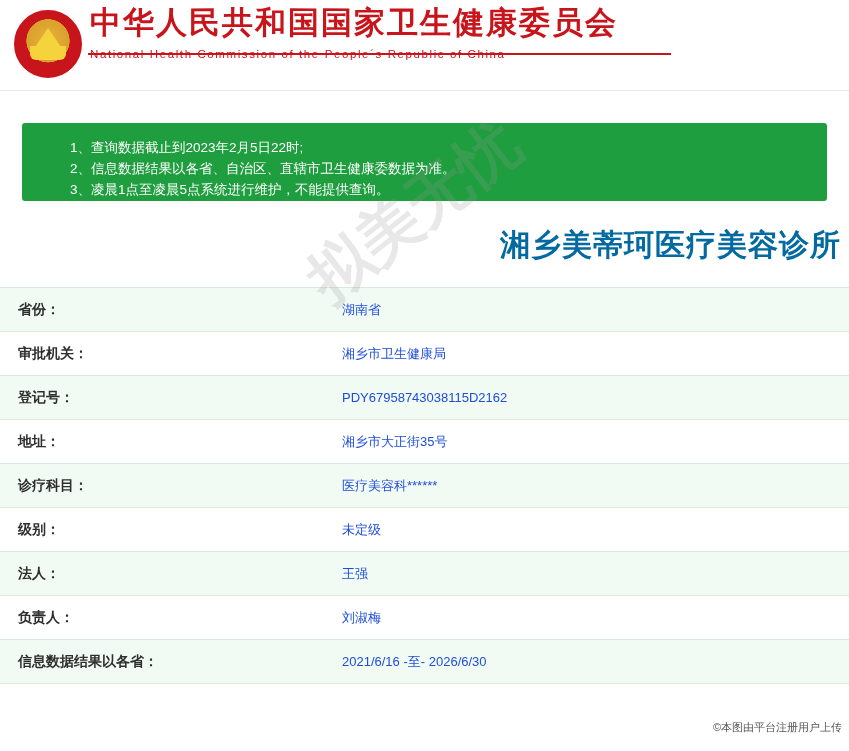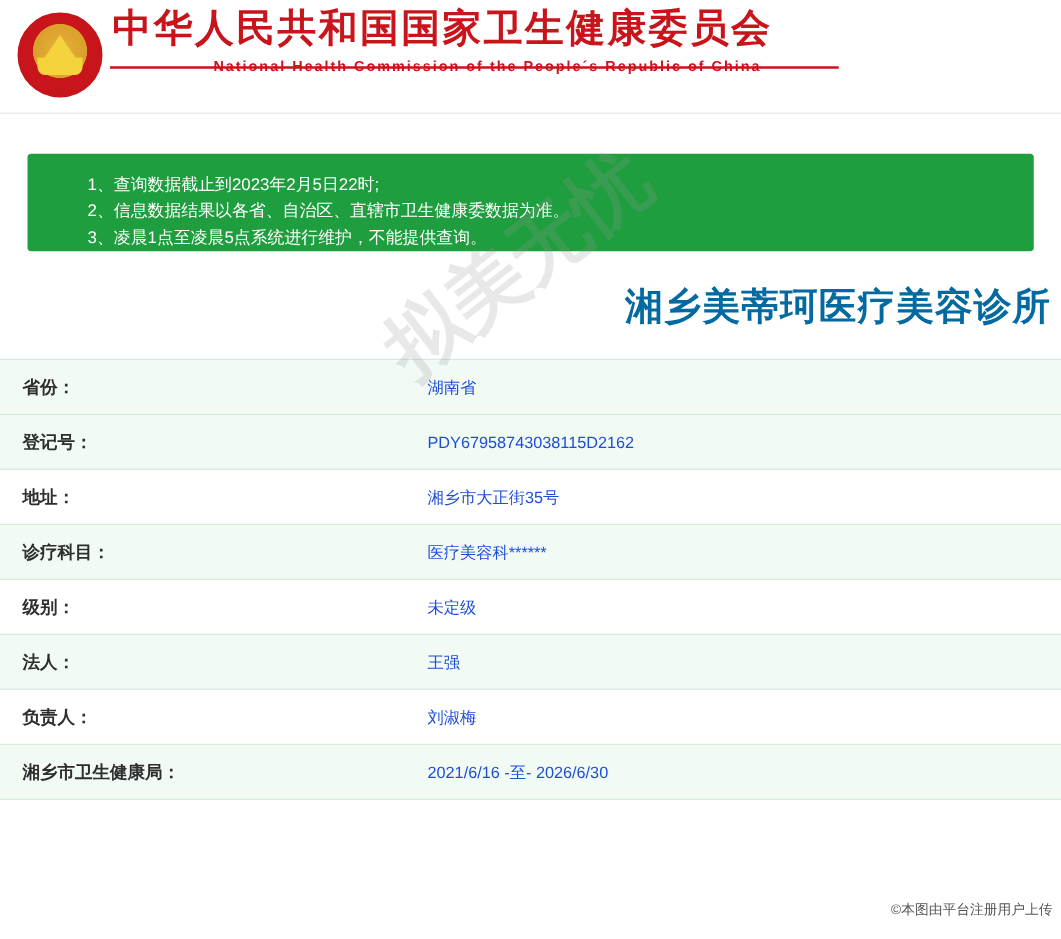--- a/index.html
+++ b/index.html
@@ -69,26 +69,25 @@
     font-size: 31px;
     font-weight: bold;
     color: #c8141b;
     letter-spacing: 2px;
     line-height: 44px;
     white-space: nowrap;
     font-family: "Liberation Serif", serif;
   }
   .header-en {
     font-size: 11.5px;
-    font-weight: bold;
+    font-weight: normal;
     color: #c8141b;
     letter-spacing: 1.6px;
     line-height: 18px;
     white-space: nowrap;
-    text-align: center;
   }
   .header-rule {
     position: absolute;
     left: 88px;
     right: 178px;
     top: 53px;
     height: 2px;
     background: #c8141b;
   }
 
@@ -215,20 +214,24 @@
 </div>
 
 <div class="watermark">拟美无忧</div>
 
 <table class="info-table">
   <tbody>
     <tr class="alt">
       <td class="label">省份：</td>
       <td class="value">湖南省</td>
     </tr>
+    <tr>
+      <td class="label">审批机关：</td>
+      <td class="value">湘乡市卫生健康局</td>
+    </tr>
     <tr class="alt">
       <td class="label">登记号：</td>
       <td class="value">PDY67958743038115D2162</td>
     </tr>
     <tr>
       <td class="label">地址：</td>
       <td class="value">湘乡市大正街35号</td>
     </tr>
     <tr class="alt">
       <td class="label">诊疗科目：</td>
@@ -240,19 +243,19 @@
     </tr>
     <tr class="alt">
       <td class="label">法人：</td>
       <td class="value">王强</td>
     </tr>
     <tr>
       <td class="label">负责人：</td>
       <td class="value">刘淑梅</td>
     </tr>
     <tr class="alt">
-      <td class="label">湘乡市卫生健康局：</td>
+      <td class="label">信息数据结果以各省：</td>
       <td class="value">2021/6/16 -至- 2026/6/30</td>
     </tr>
   </tbody>
 </table>
 
 <div class="footer-mark">©本图由平台注册用户上传</div>
 
 </body></html>

